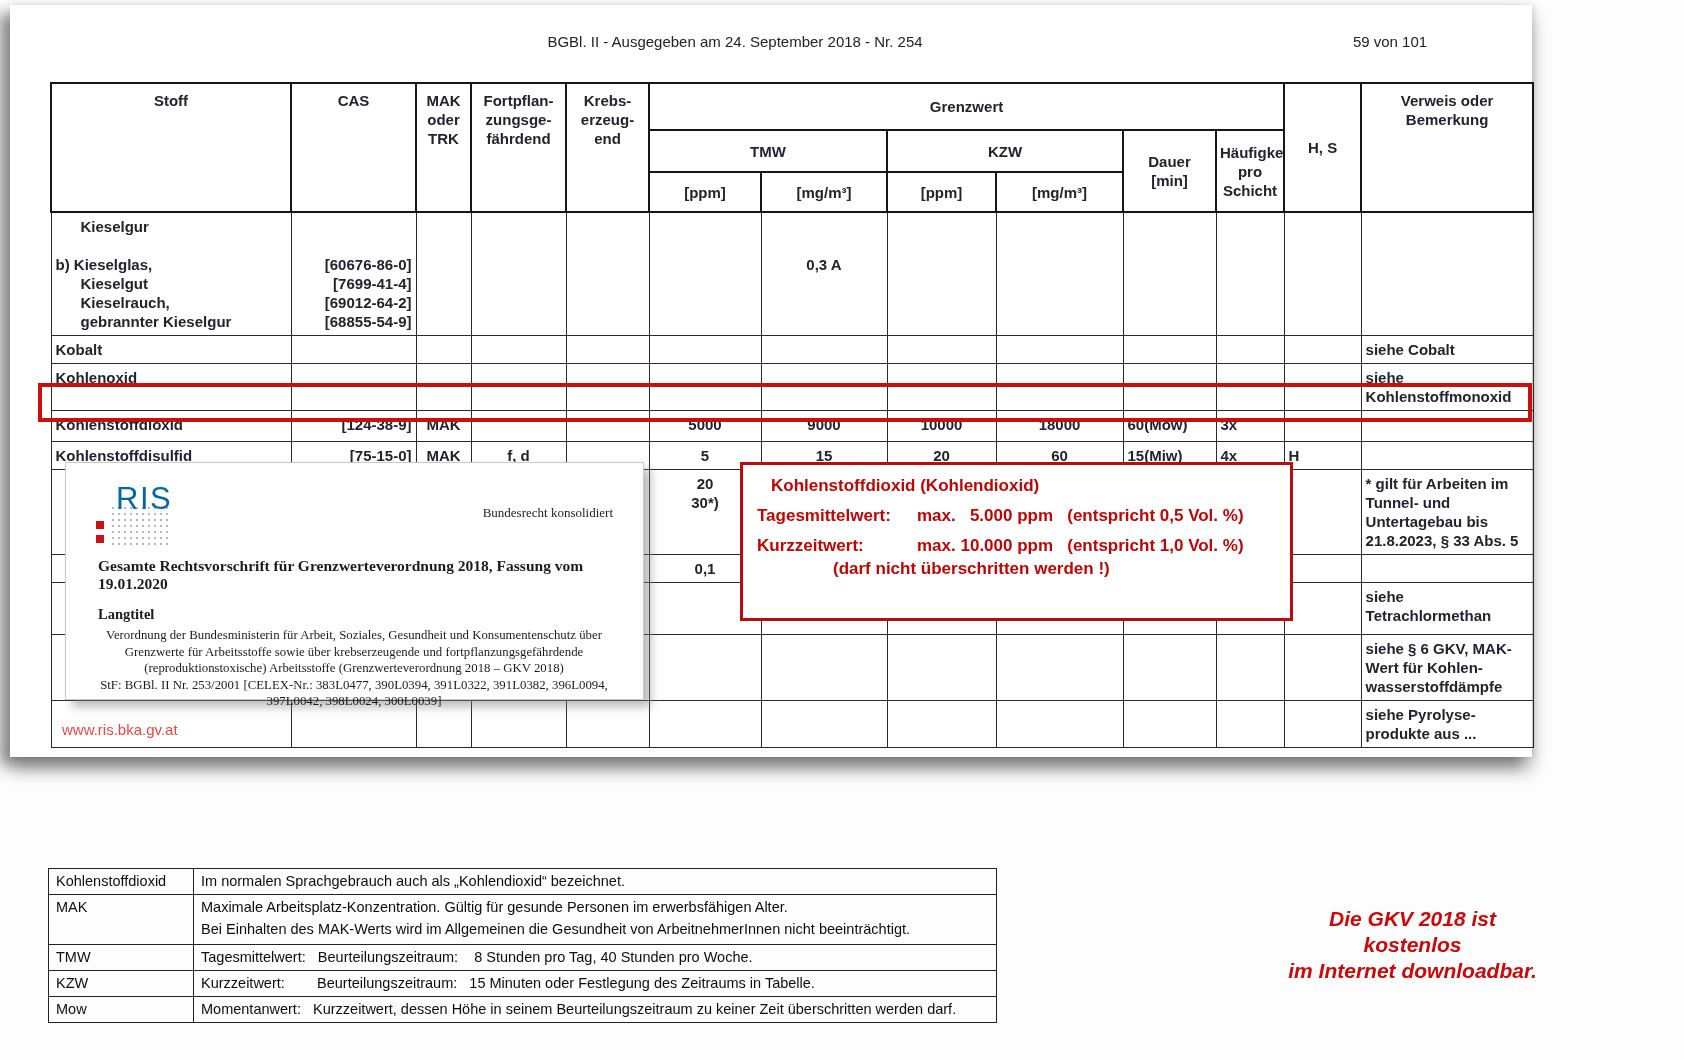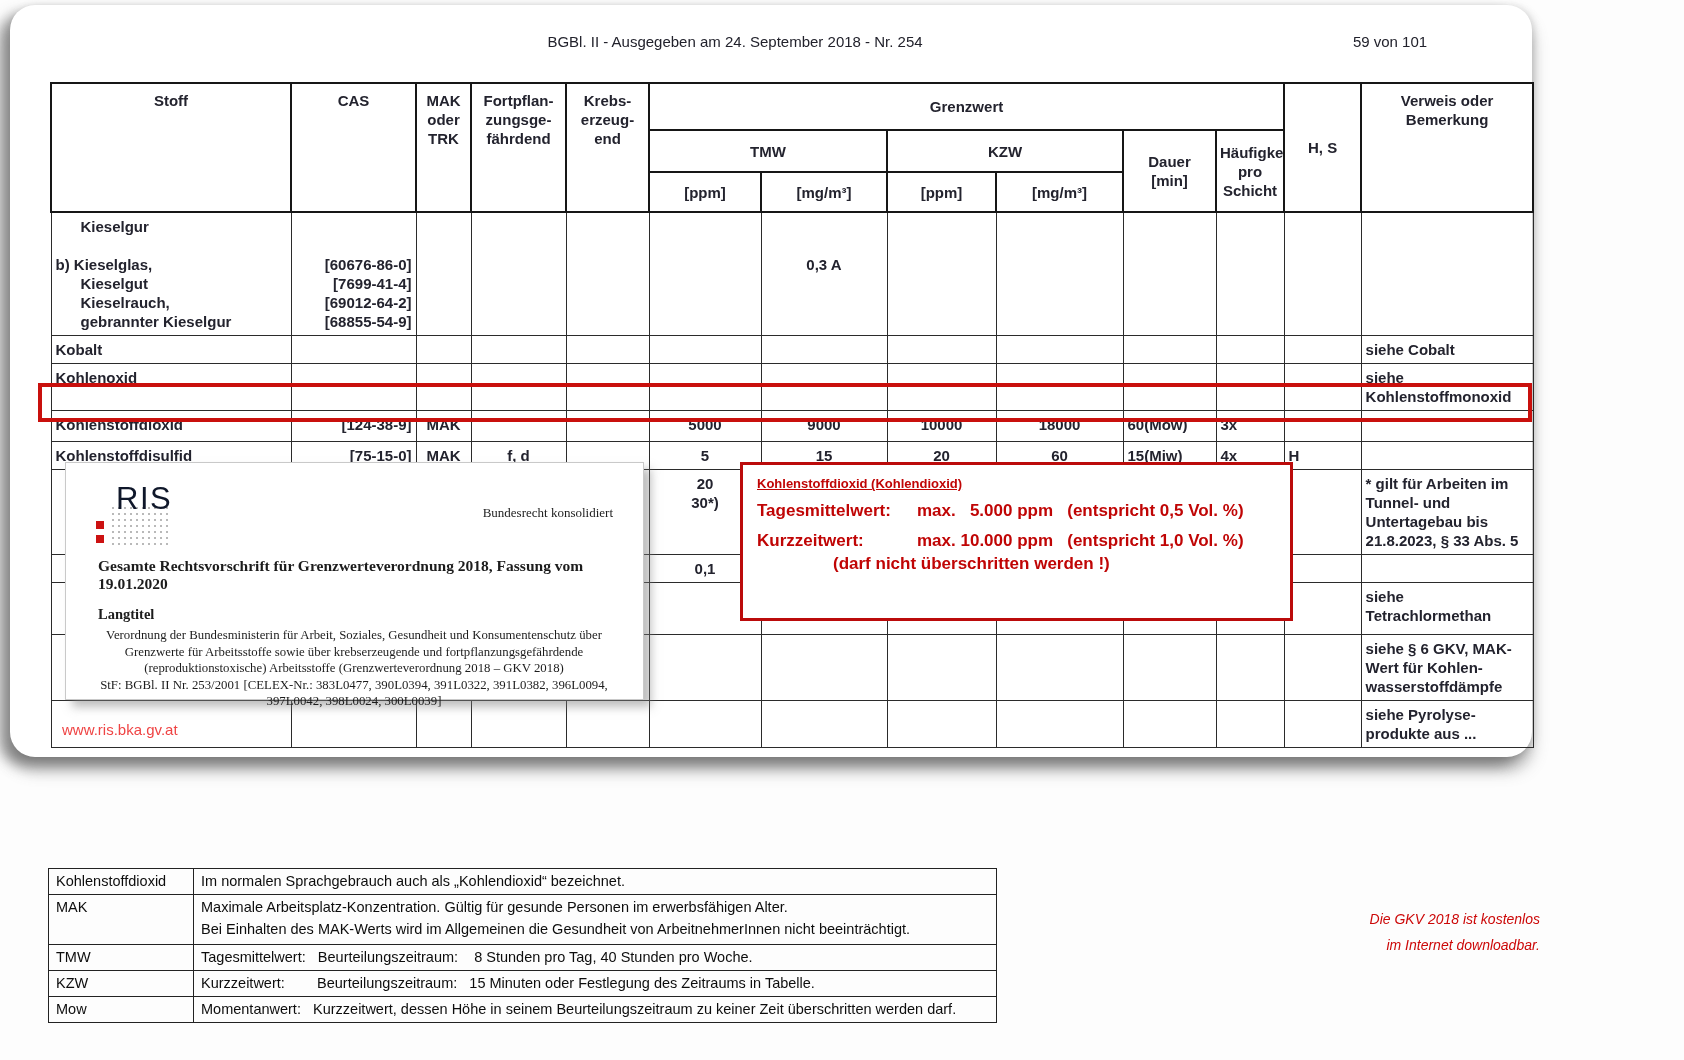--- a/index.html
+++ b/index.html
@@ -1,21 +1,21 @@
 <!DOCTYPE html>
 <html><head>
 <meta charset="utf-8">
 <style>
   html,body { margin:0; padding:0; background:#ffffff; }
   body { width:1684px; height:1060px; font-family:"Liberation Sans", sans-serif; }
   #root { position:relative; width:1684px; height:1060px; overflow:hidden; background:#fdfdfd; }
 
   
   .scan-page { position:absolute; left:10px; top:5px; width:1522px; height:752px; background:#ffffff;
-    box-shadow:-11px 8px 13px rgba(75,75,75,.55), 0 13px 16px rgba(95,95,95,.45), 3px 0 6px rgba(150,150,150,.25);border-radius:25px; }
+    box-shadow:-11px 8px 13px rgba(75,75,75,.55), 0 13px 16px rgba(95,95,95,.45), 3px 0 6px rgba(150,150,150,.25); }
   .doc-header-center { position:absolute; left:225px; top:28px; width:1000px; text-align:center;
     font-size:15px; color:#22222c; }
   .doc-header-right { position:absolute; left:1310px; top:28px; width:140px; text-align:center;
     font-size:15px; color:#22222c; }
   .doc-footer { position:absolute; left:52px; top:716px; font-size:15px; color:#ef4444; }
 
   
   table.main { position:absolute; left:40px; top:77px; width:1482px; border-collapse:collapse;
     table-layout:fixed; color:#23232e; z-index:1; }
   table.main th { border:2px solid #161616; font-size:15px; font-weight:700; padding:2px 3px;
@@ -40,48 +40,48 @@
     border:4px solid #c9100d; background:transparent; z-index:3; }
 
   
   .ris-card { position:absolute; left:55px; top:457px; width:577px; height:236px; background:#ffffff;
     border:1px solid #c9c9c9; box-shadow:7px 7px 9px rgba(125,125,125,.5); z-index:4;
     font-family:"Liberation Serif", serif; color:#1c1c1c; }
   .ris-logo { position:absolute; left:30px; top:20px; width:96px; height:66px; }
   .ris-dots { position:absolute; left:14px; top:22px; width:58px; height:44px;
     background-image:radial-gradient(#b9b9b9 1px, transparent 1.3px); background-size:6px 6px; }
   .ris-text { position:absolute; left:20px; top:-2px; font-family:"Liberation Sans", sans-serif;
-    font-size:31px; font-weight:400; color:#0f172a; letter-spacing:1.5px;text-align:right; }
+    font-size:31px; font-weight:400; color:#0369a1; letter-spacing:1.5px;text-align:right; }
   .ris-sq { position:absolute; width:8px; height:8px; background:#cc1111; }
   .ris-sq.s1 { left:0; top:38px; } .ris-sq.s2 { left:0; top:52px; }
   .ris-tagline { position:absolute; right:30px; top:42px; font-size:13px; }
   .ris-title { position:absolute; left:32px; top:94px; width:520px; font-size:15.5px; font-weight:700; }
   .ris-langtitel { position:absolute; left:32px; top:143px; font-size:14.5px; font-weight:700; }
   .ris-body { position:absolute; left:32px; top:164px; width:512px; font-size:12.8px; line-height:16.5px;text-align:center; }
 
   
   .note-box { position:absolute; left:730px; top:457px; width:547px; height:153px; background:#ffffff;
     border:3px solid #bb0b0b; z-index:5; color:#c00505; font-weight:700; }
-  .nb-title { margin:11px 0 4px 14px; font-size:13px; text-decoration:underline; }
+  .nb-title { margin:11px 0 4px 28px; font-size:17px; }
   .nb-row { display:flex; margin:10px 0 0 14px; font-size:17px; white-space:pre-wrap; }
   .nb-label { width:160px; flex:0 0 160px; }
   .nb-indent { padding-left:90px; margin-top:3px; font-size:17px; white-space:pre-wrap; }
 
   
   table.legend { position:absolute; left:48px; top:868px; width:948px; border-collapse:collapse;
     color:#0d0d0d; table-layout:fixed; }
   table.legend td { border:1px solid #222222; font-size:14.5px; padding:1px 7px;
     white-space:pre-wrap; line-height:22px; vertical-align:top; }
   tbody.legend-body tr:nth-of-type(1){ height:26px; } tbody.legend-body tr:nth-of-type(2){ height:50px; }
   tbody.legend-body tr:nth-of-type(3){ height:26px; } tbody.legend-body tr:nth-of-type(4){ height:26px; }
   tbody.legend-body tr:nth-of-type(5){ height:26px; } tbody.legend-body tr:nth-of-type(6){ height:26px; }
 
   
-  .download-note { position:absolute; left:1285px; top:906px; width:255px; text-align:right;
-    color:#cc0808; font-weight:400; font-style:italic; font-size:14px; line-height:26px; }
+  .download-note { position:absolute; left:1285px; top:906px; width:255px; text-align:center;
+    color:#cc0808; font-weight:700; font-style:italic; font-size:21px; line-height:26px; }
 </style>
 </head>
 <body>
 
 <div id="root">
 
   <div class="scan-page">
 
     <div class="doc-header-center">BGBl. II - Ausgegeben am 24. September 2018 - Nr. 254</div>
     <div class="doc-header-right">59 von 101</div>

